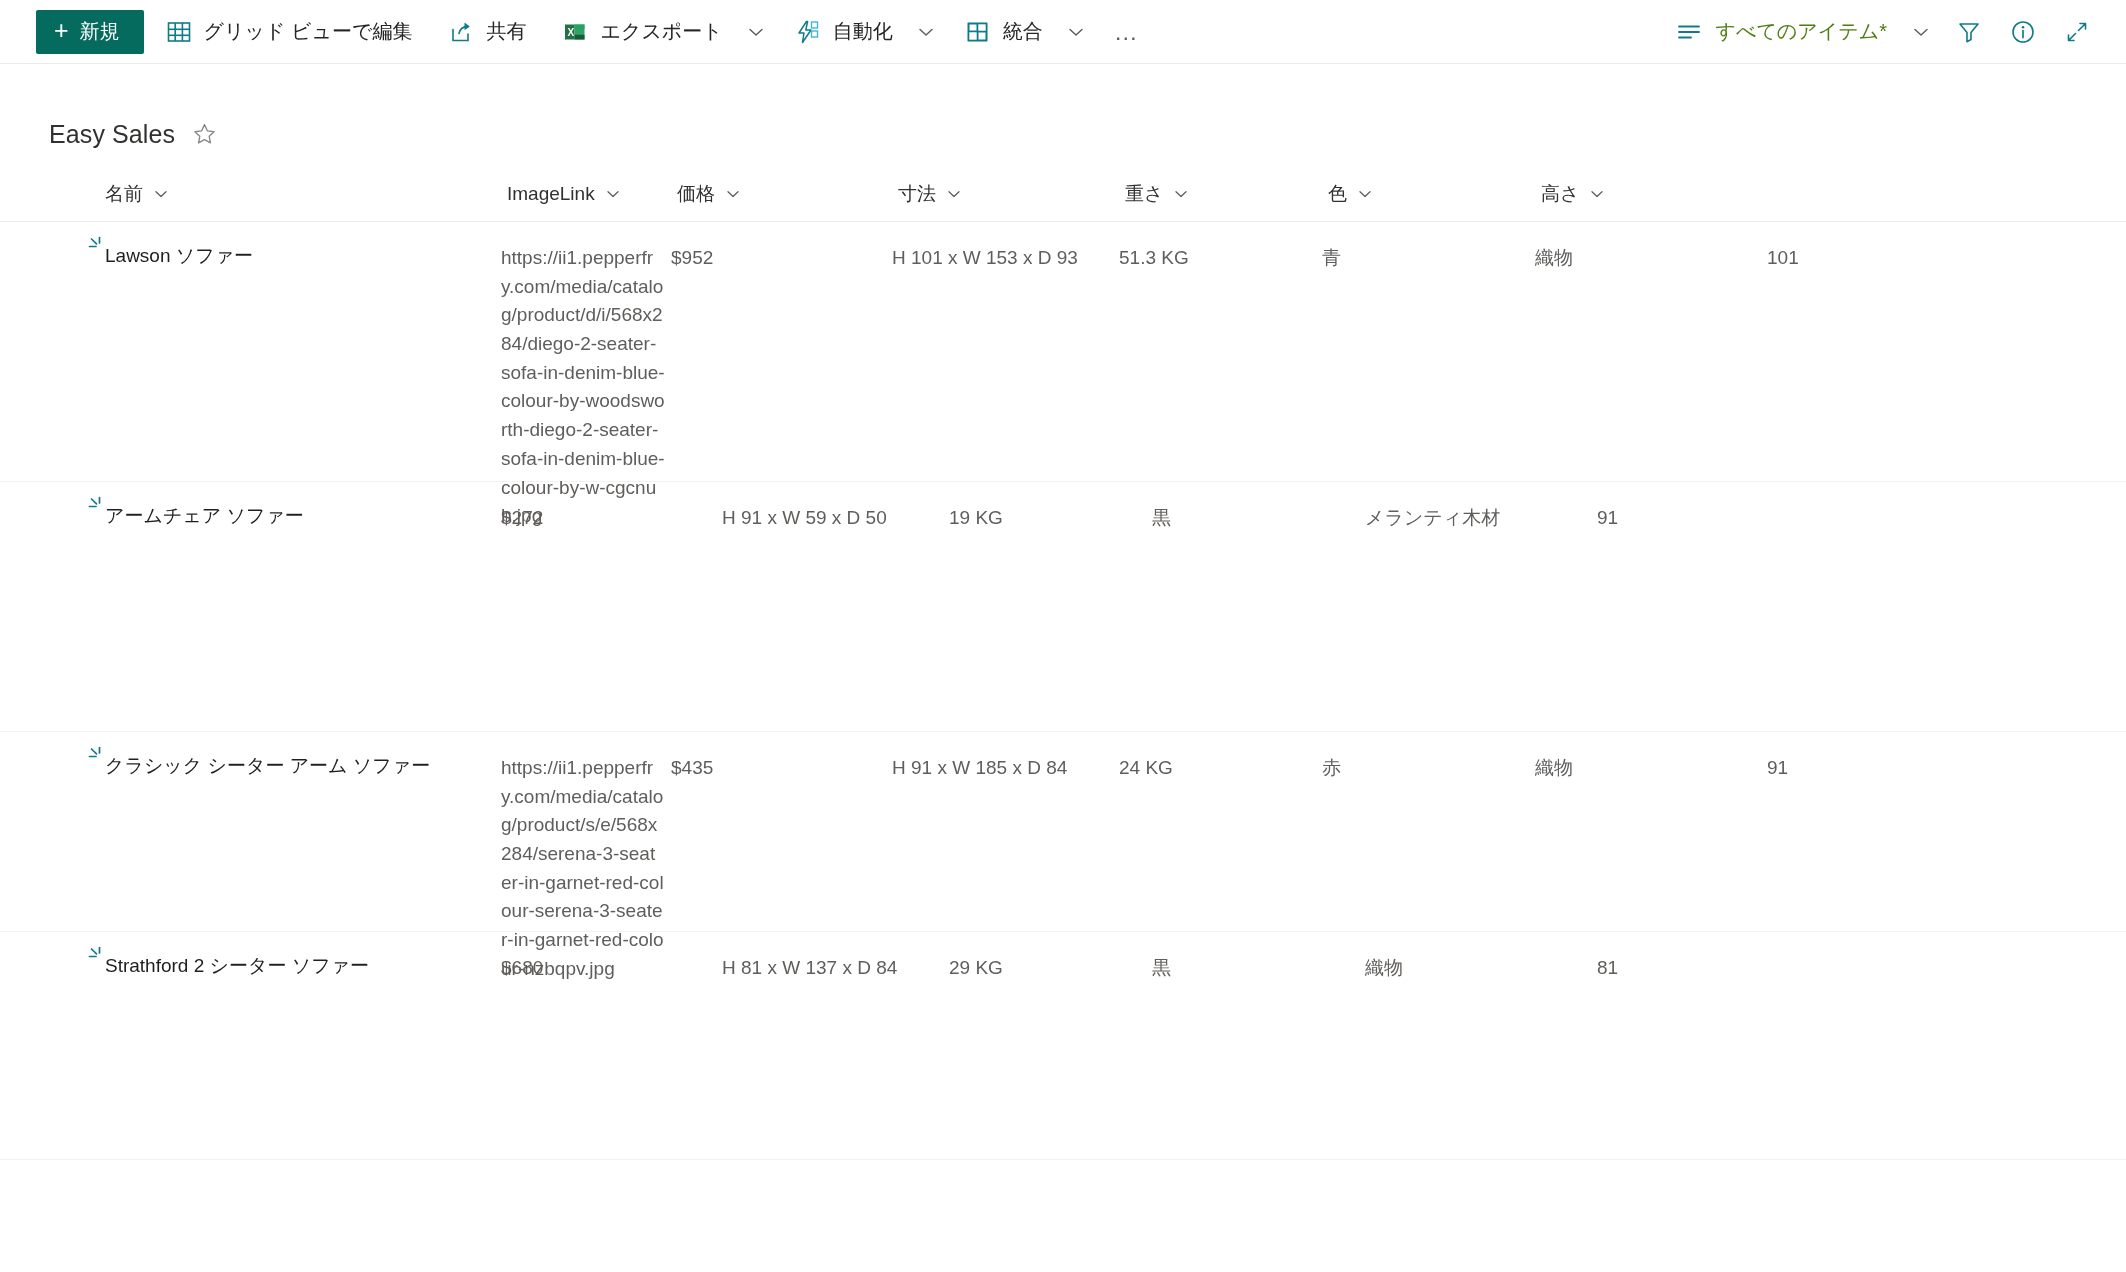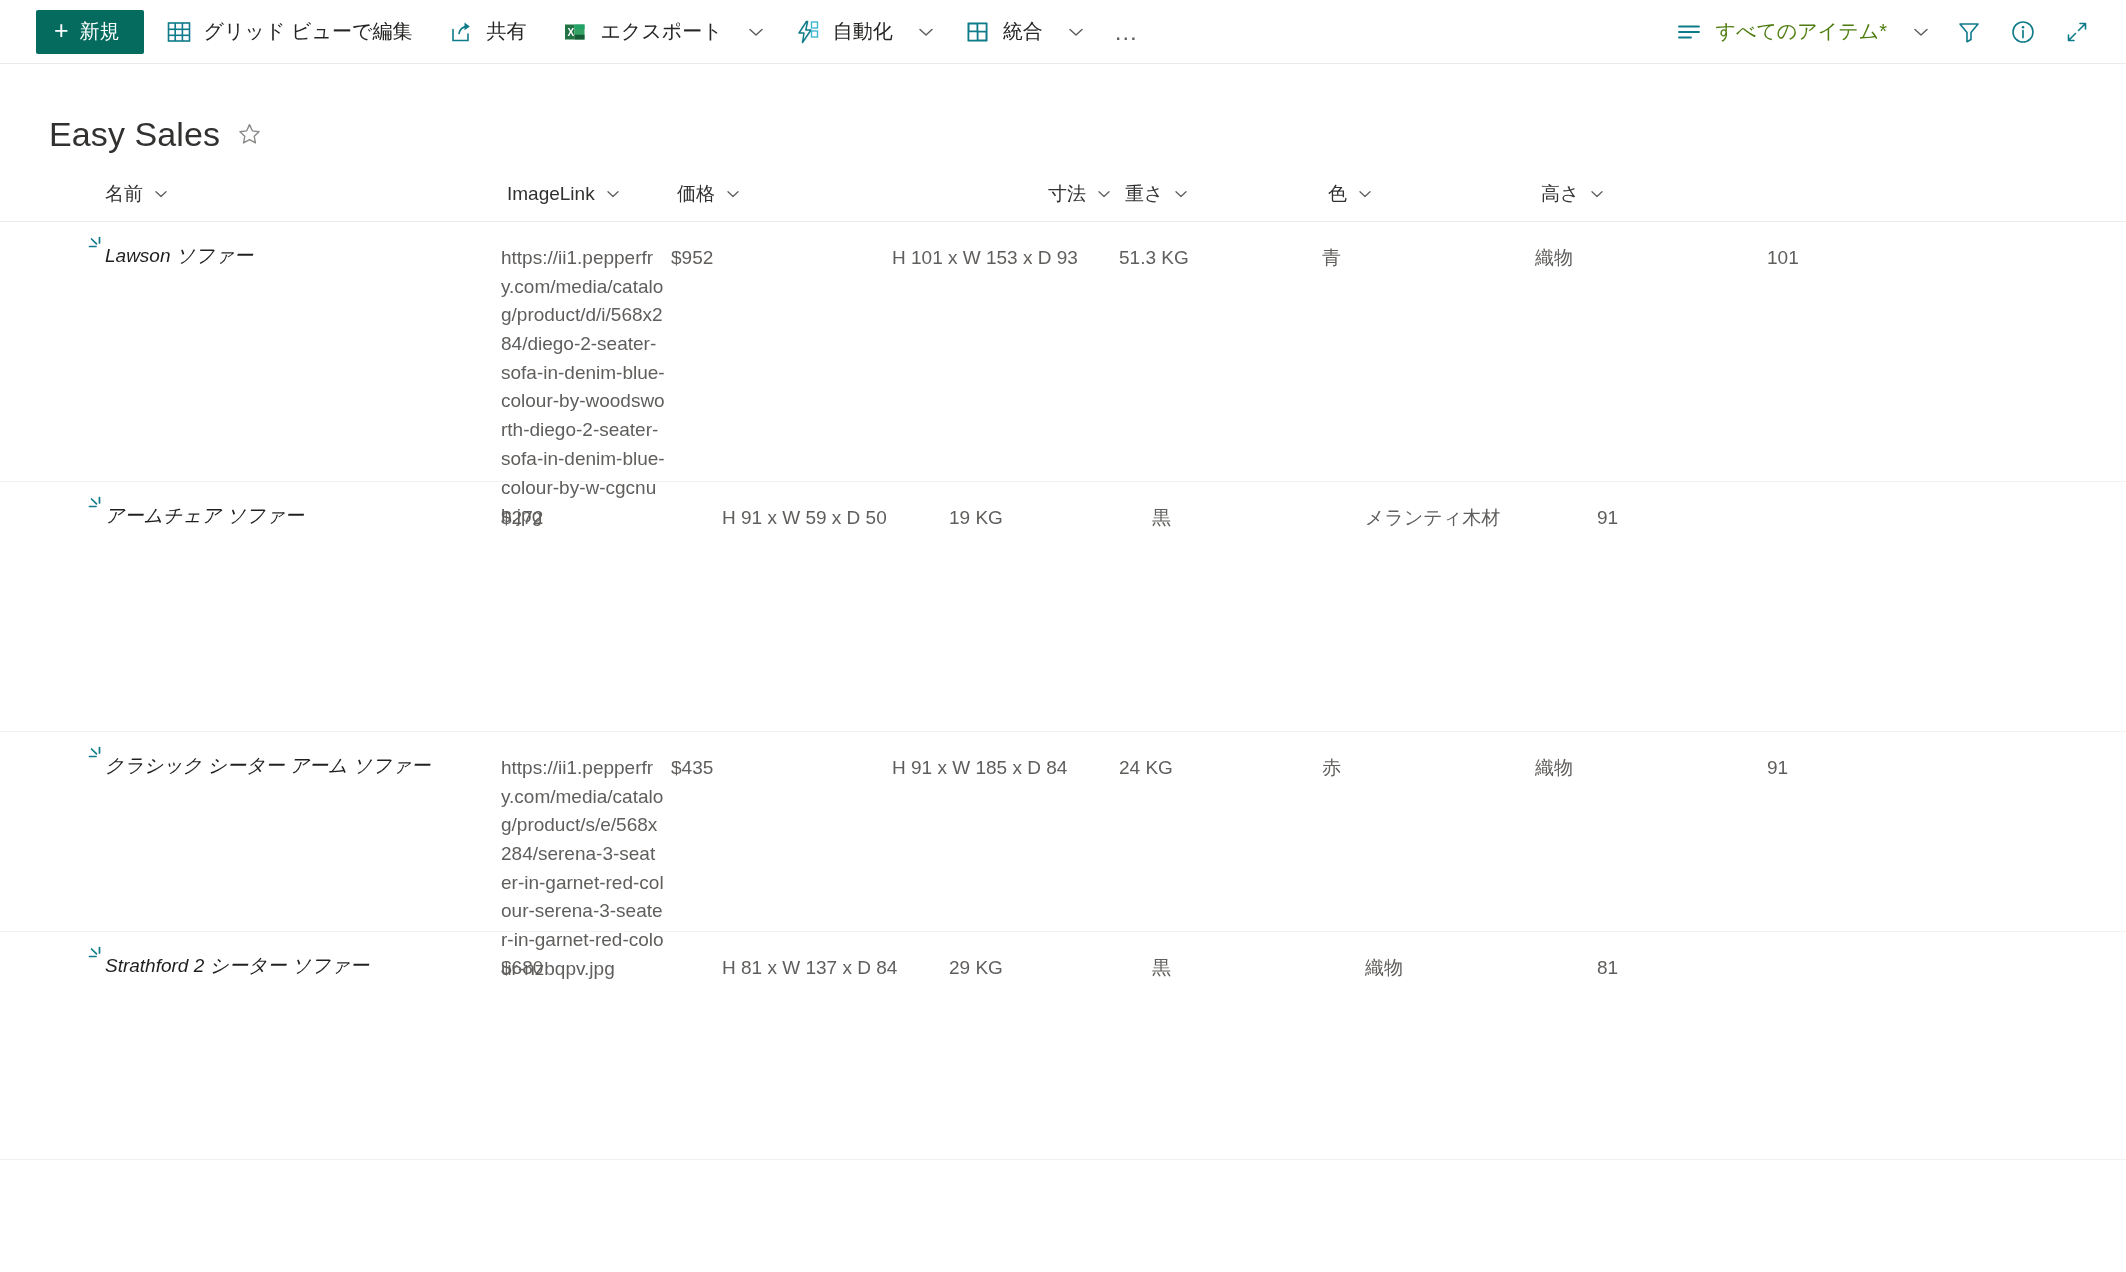--- a/index.html
+++ b/index.html
@@ -84,21 +84,21 @@
 
   svg { display: block; }
 
   
   .titlebar {
     display: flex; align-items: center; gap: 16px;
     padding: 44px 0 0 49px;
     height: 96px;
   }
   .page-title {
-    font-size: 34px;
+    font-size: 25px;
     font-weight: 400;
     color: #323130;
     letter-spacing: 0.1px;
     line-height: 1;
   }
   .fav-star { cursor: pointer; display: flex; align-items: center; }
 
   
   .list-wrap { padding: 0 0 0 0; }
 
@@ -117,21 +117,21 @@
     height: 56px;
     padding-right: 6px;
     white-space: nowrap;
     background: transparent; border: none;
   }
 
   
   .c-name      { width: 452px; padding-left: 56px; }
   .c-image     { width: 170px; }
   .c-price     { width: 221px; }
-  .c-dim       { width: 227px; justify-content: flex-end; }
+  .c-dim       { width: 227px; }
   .c-weight    { width: 203px; }
   .c-color     { width: 213px; }
   .c-material  { width: 232px; }
   .c-height    { width: 170px; }
 
   .row {
     display: flex;
     align-items: flex-start;
     padding-left: 49px;
     border-bottom: 1px solid #f3f2f1;
@@ -145,21 +145,20 @@
     padding-right: 6px;
     line-height: 1.52;
   }
   .cell.name-cell {
     color: #201f1e;
     position: relative;
     padding-top: 20px;
     padding-left: 56px;
     display: flex;
     align-items: flex-start;
-    font-style: italic;
   }
   .name-text { cursor: pointer; }
 
   .sparkle {
     position: absolute;
     left: 36px;
     top: 13px;
     width: 22px; height: 22px;
   }
 

